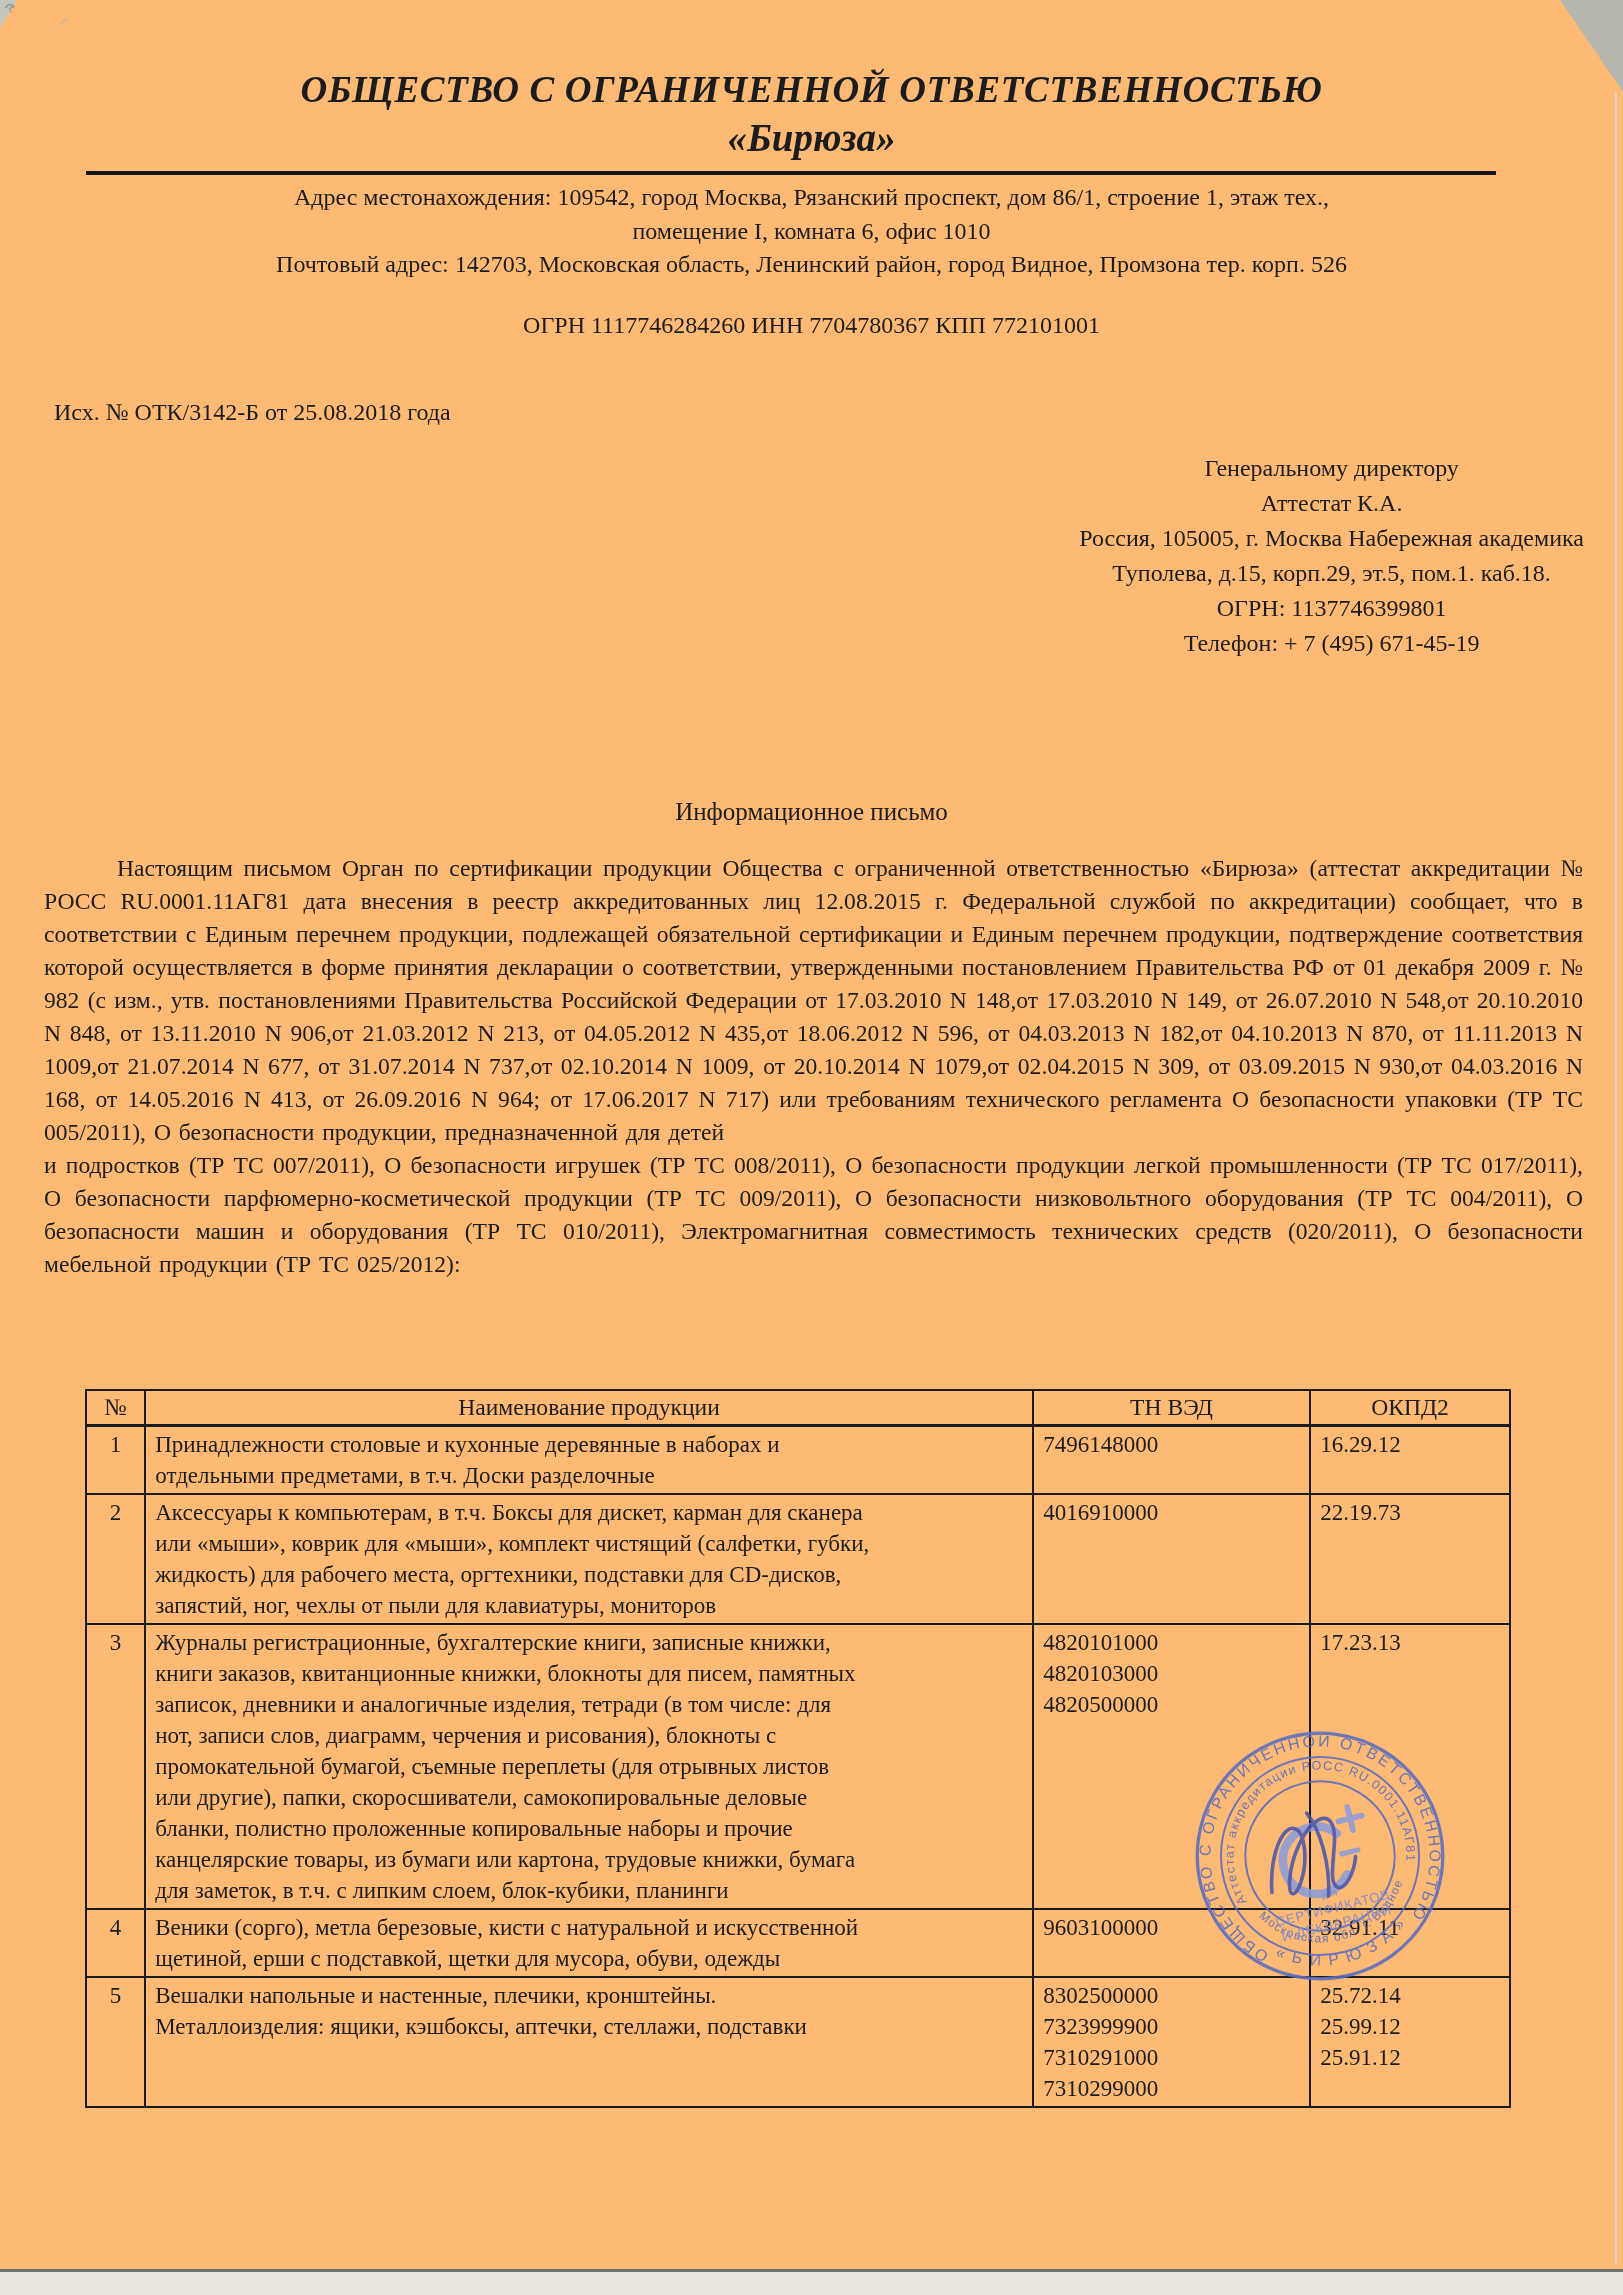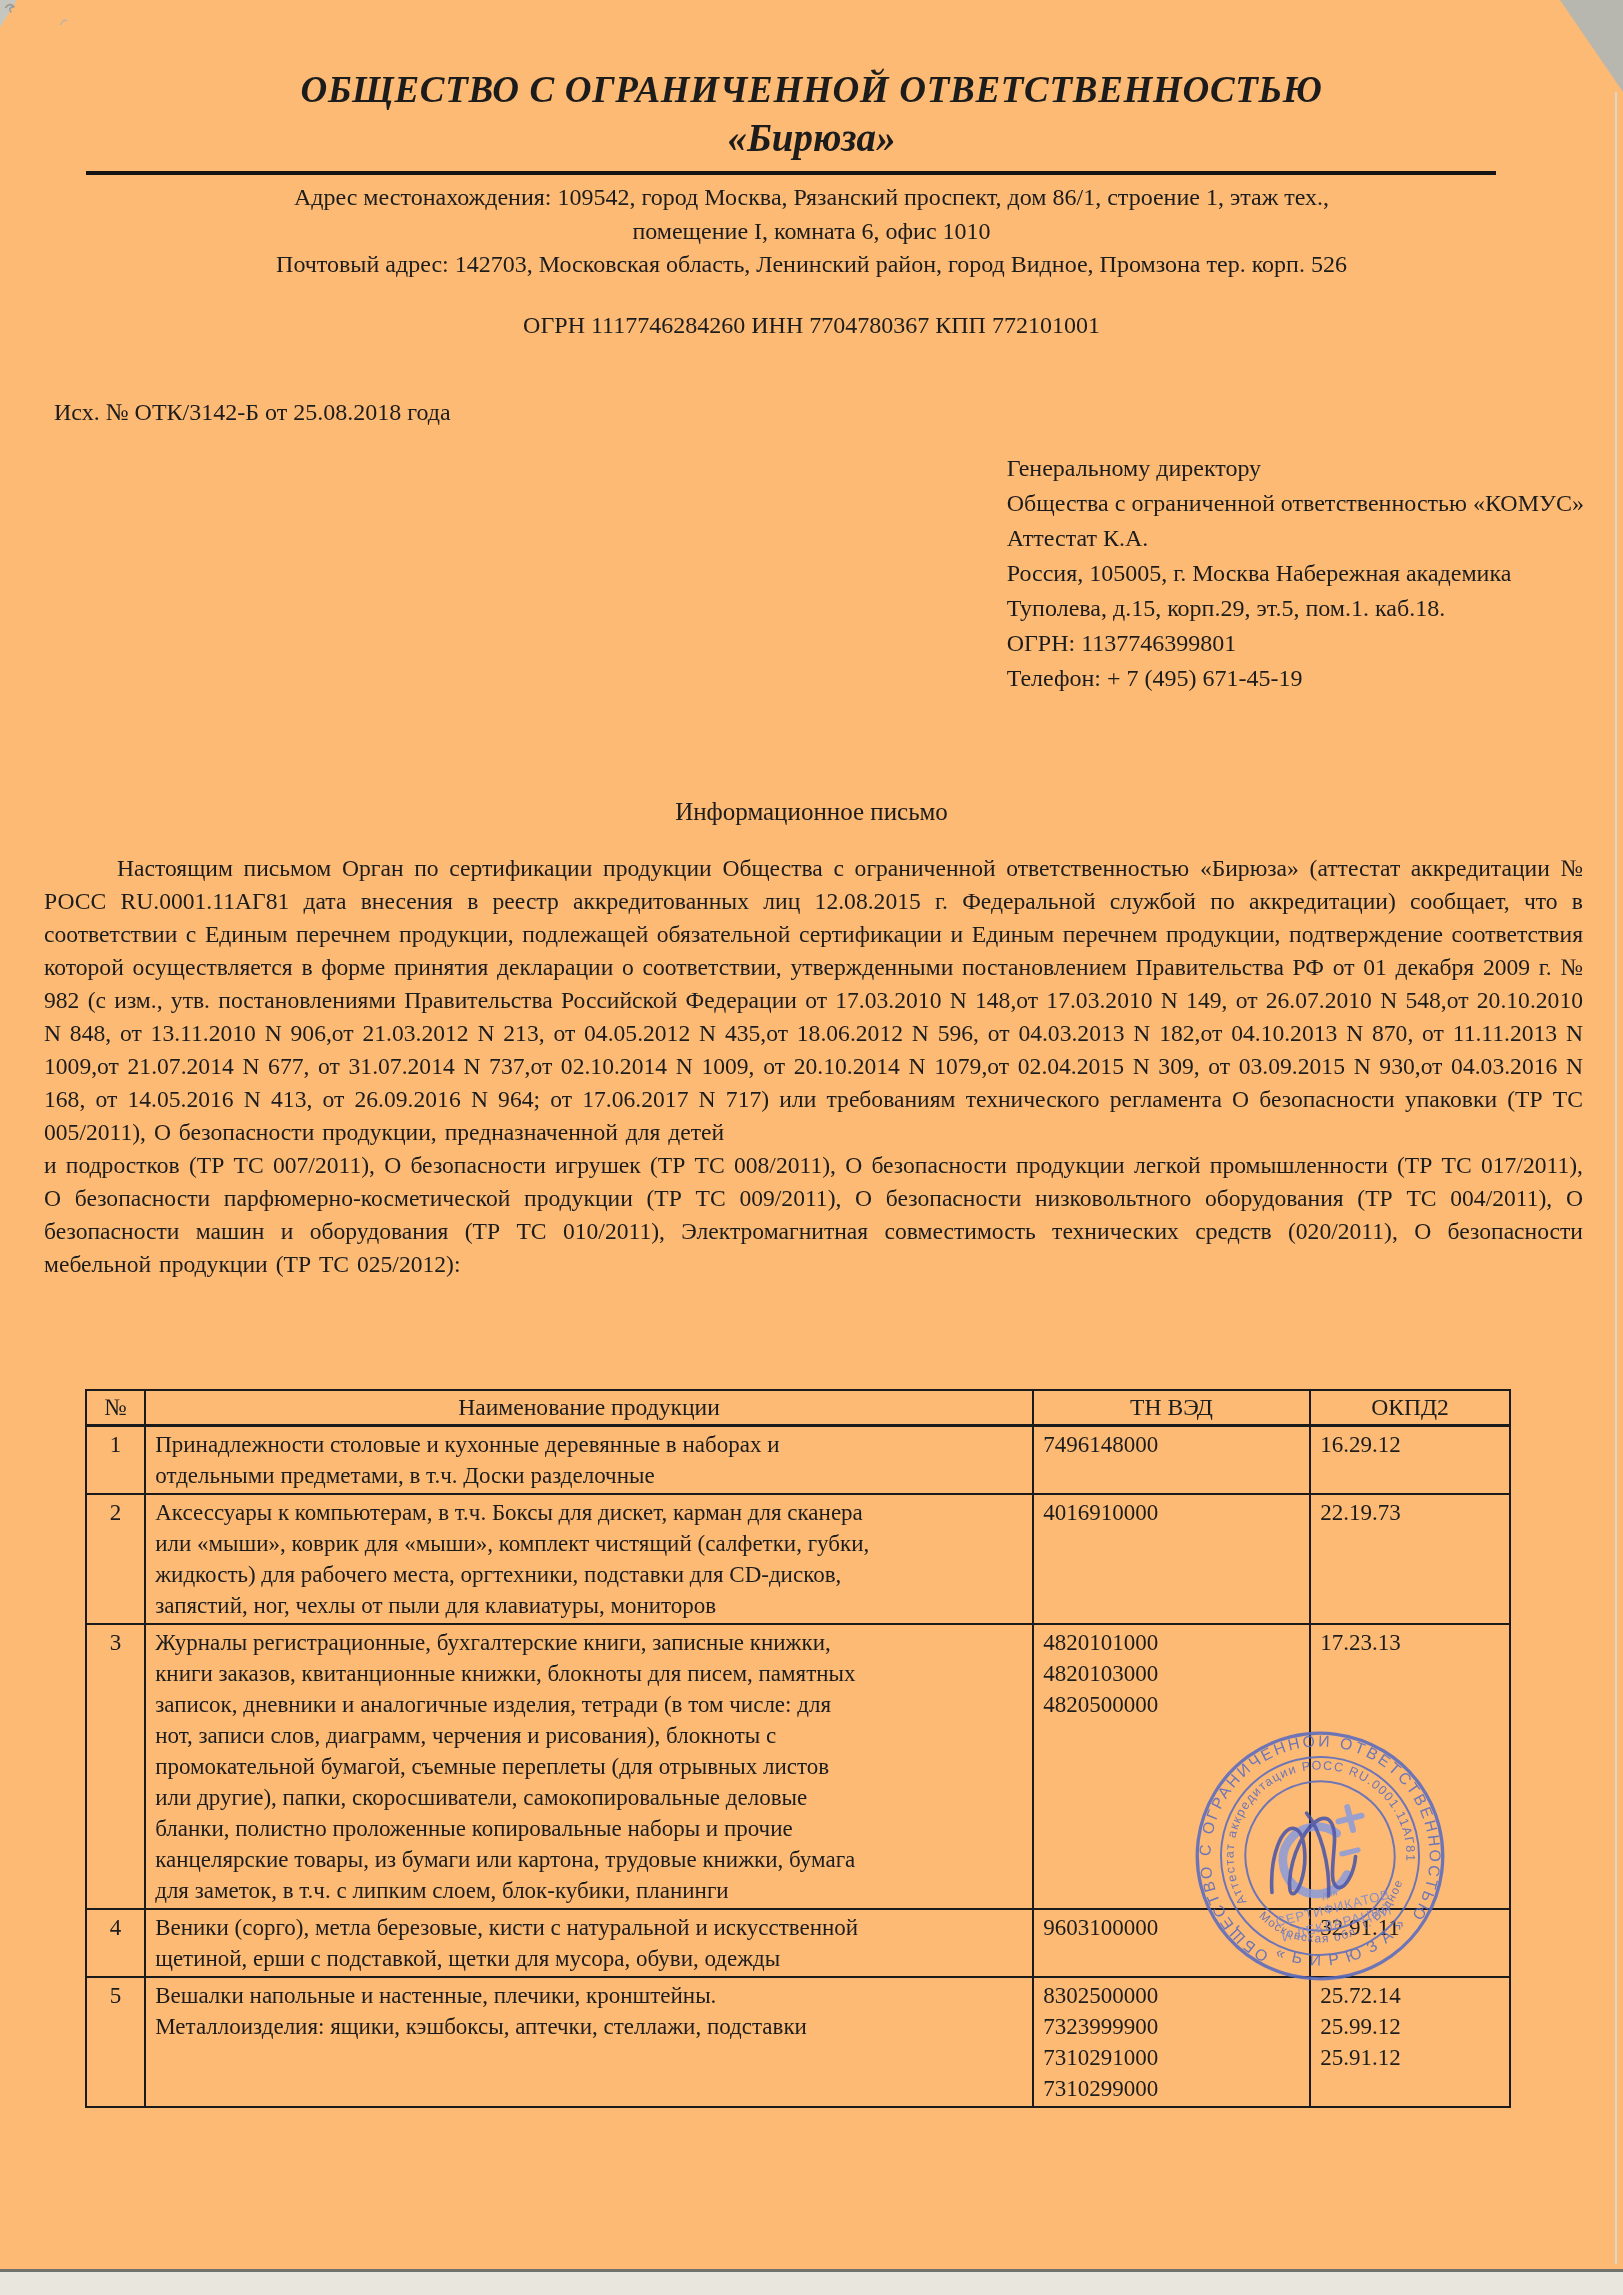--- a/index.html
+++ b/index.html
@@ -8,21 +8,21 @@
   .ctr{position:absolute;left:0;width:100%;text-align:center;}
   .company-1{top:68px;font-size:37px;font-weight:bold;font-style:italic;letter-spacing:0.7px;}
   .company-2{top:115px;font-size:39px;font-weight:bold;font-style:italic;}
   .head-rule{position:absolute;top:171px;left:86px;width:1410px;height:3.9px;background:#151515;}
   .addr1{top:184px;font-size:24px;}
   .addr2{top:218px;font-size:24px;}
   .addr3{top:251px;font-size:24px;}
   .ogrn-line{top:312px;font-size:24px;}
   .phone-line{top:345px;font-size:24px;}
   .out-ref{position:absolute;top:399px;left:54px;font-size:24px;}
-  .recipient{position:absolute;top:451px;right:39px;text-align:left;
+  .recipient{position:absolute;top:451px;right:39px;text-align:center;
              font-size:24px;line-height:35px;}
   .subject{top:798px;font-size:25px;}
   .bodytext{position:absolute;top:852px;left:44px;width:1539px;
             font-size:23.6px;line-height:33px;text-align:justify;word-spacing:2px;}
   .bodytext p{margin:0;}
   .bodytext .p1{text-indent:73px;}
   table.products{position:absolute;top:1389px;left:85px;width:1423px;
                  border-collapse:collapse;table-layout:fixed;
                  font-size:23px;line-height:31px;border:2.6px solid #1b1b1b;}
   table.products th{border:2px solid #1b1b1b;border-bottom-width:3.3px;
@@ -64,21 +64,20 @@
   <div class="head-rule"></div>
   <div class="ctr addr1">Адрес местонахождения: 109542, город Москва, Рязанский проспект, дом 86/1, строение 1, этаж тех.,</div>
   <div class="ctr addr2">помещение I, комната 6, офис 1010</div>
   <div class="ctr addr3">Почтовый адрес: 142703, Московская область, Ленинский район, город Видное, Промзона тер. корп. 526</div>
   <div class="ctr ogrn-line">ОГРН 1117746284260 ИНН 7704780367 КПП 772101001</div>
 
   <div class="out-ref">Исх. № ОТК/3142-Б от 25.08.2018 года</div>
 
   <div class="recipient">
     <div>Генеральному директору</div>
-    <div>Общества с ограниченной ответственностью «КОМУС»</div>
     <div>Аттестат К.А.</div>
     <div>Россия, 105005, г. Москва Набережная академика</div>
     <div>Туполева, д.15, корп.29, эт.5, пом.1. каб.18.</div>
     <div>ОГРН: 1137746399801</div>
     <div>Телефон: + 7 (495) 671-45-19</div>
   </div>
 
   <div class="ctr subject">Информационное письмо</div>
 
   <div class="bodytext">

